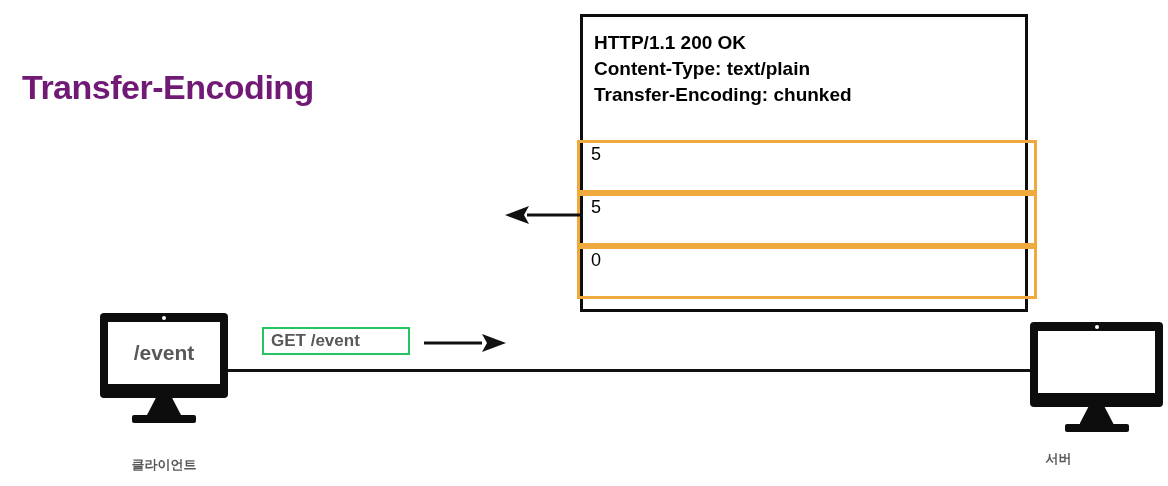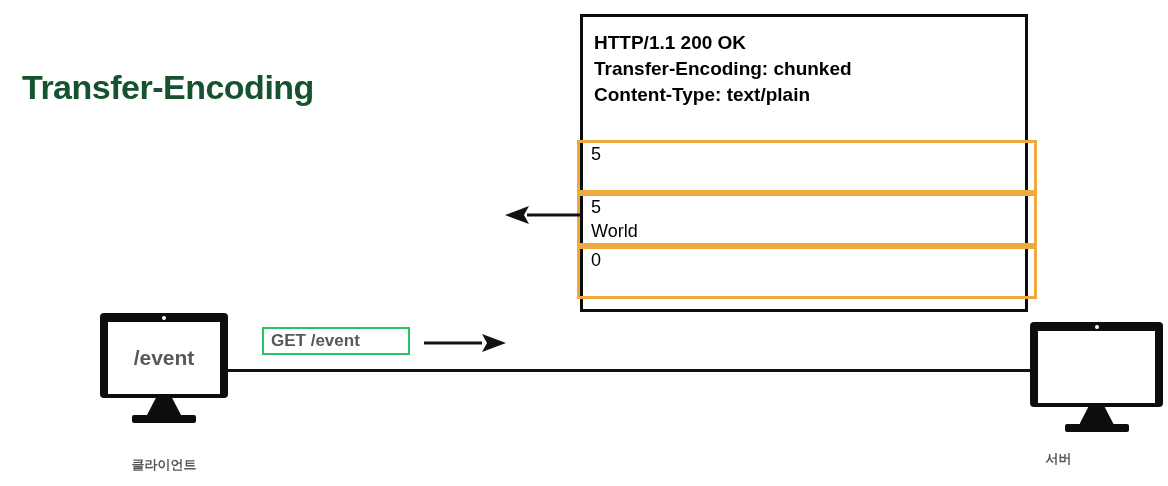--- a/index.html
+++ b/index.html
@@ -20,21 +20,21 @@
     overflow: hidden;
   }
 
   
   #page-title {
     position: absolute;
     left: 22px;
     top: 68px;
     font-size: 34px;
     font-weight: bold;
-    color: #14532d;
+    color: #701a75;
     letter-spacing: -0.5px;
     white-space: nowrap;
   }
 
   
   #response-box {
     position: absolute;
     left: 580px;
     top: 14px;
     width: 448px;
@@ -140,21 +140,21 @@
     width: 100%;
     height: 85px;
     background: #0d0d0d;
     border-radius: 4px;
   }
   .monitor .screen {
     position: absolute;
     left: 8px;
     top: 9px;
     right: 8px;
-    height: 72px;
+    height: 62px;
     background: #ffffff;
     display: flex;
     align-items: center;
     justify-content: center;
   }
   .monitor .cam {
     position: absolute;
     left: 50%;
     top: 3px;
     margin-left: -2px;
@@ -208,33 +208,32 @@
 <body>
 
 <div id="canvas">
 
   <div id="page-title">Transfer-Encoding</div>
 
   <div id="response-box"></div>
 
   <div id="response-headers">
     <span class="hdr-line">HTTP/1.1 200 OK</span>
+    <span class="hdr-line">Content-Type: text/plain</span>
     <span class="hdr-line hdr-strong">Transfer-Encoding: chunked</span>
-    <span class="hdr-line">Content-Type: text/plain</span>
   </div>
 
   <div class="chunk-box" id="chunk-0"></div>
   <div class="chunk-text" id="chunk-text-0">
     <span>5</span>
   </div>
 
   <div class="chunk-box" id="chunk-1"></div>
   <div class="chunk-text" id="chunk-text-1">
     <span>5</span>
-    <span>World</span>
   </div>
 
   <div class="chunk-box" id="chunk-2"></div>
   <div class="chunk-text" id="chunk-text-2">
     <span>0</span>
   </div>
 
   <svg id="response-arrow" viewBox="0 0 78 20">
     <line x1="22" y1="10" x2="78" y2="10" stroke="#111111" stroke-width="3"></line>
     <polygon points="0,10 24,1 19,10 24,19" fill="#111111"></polygon>

